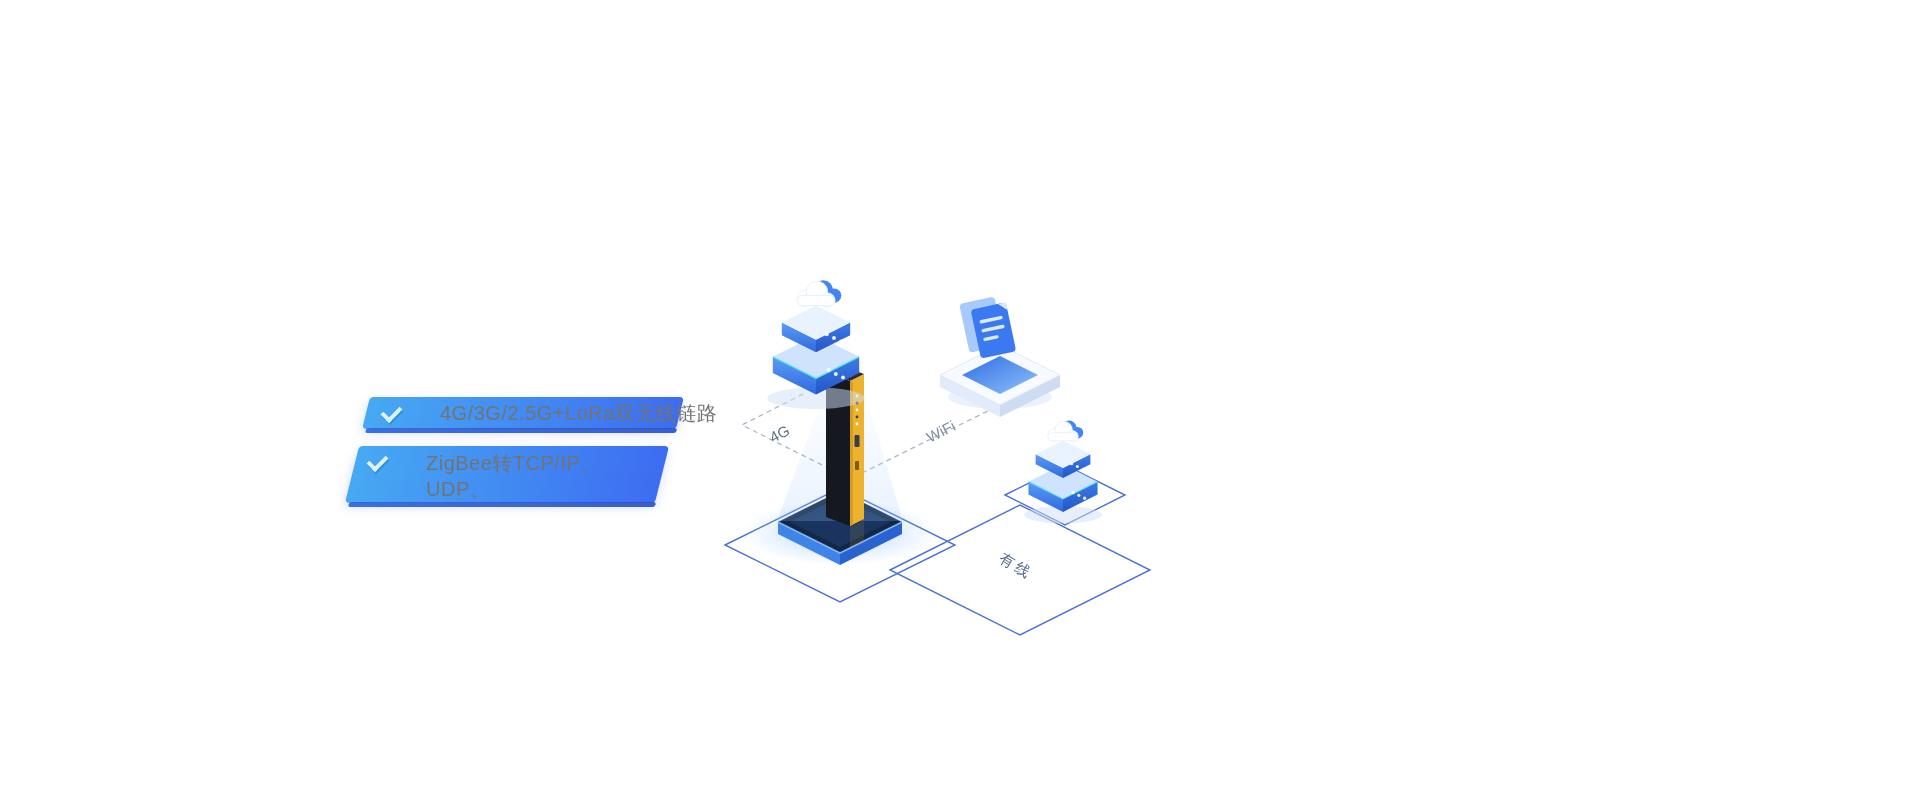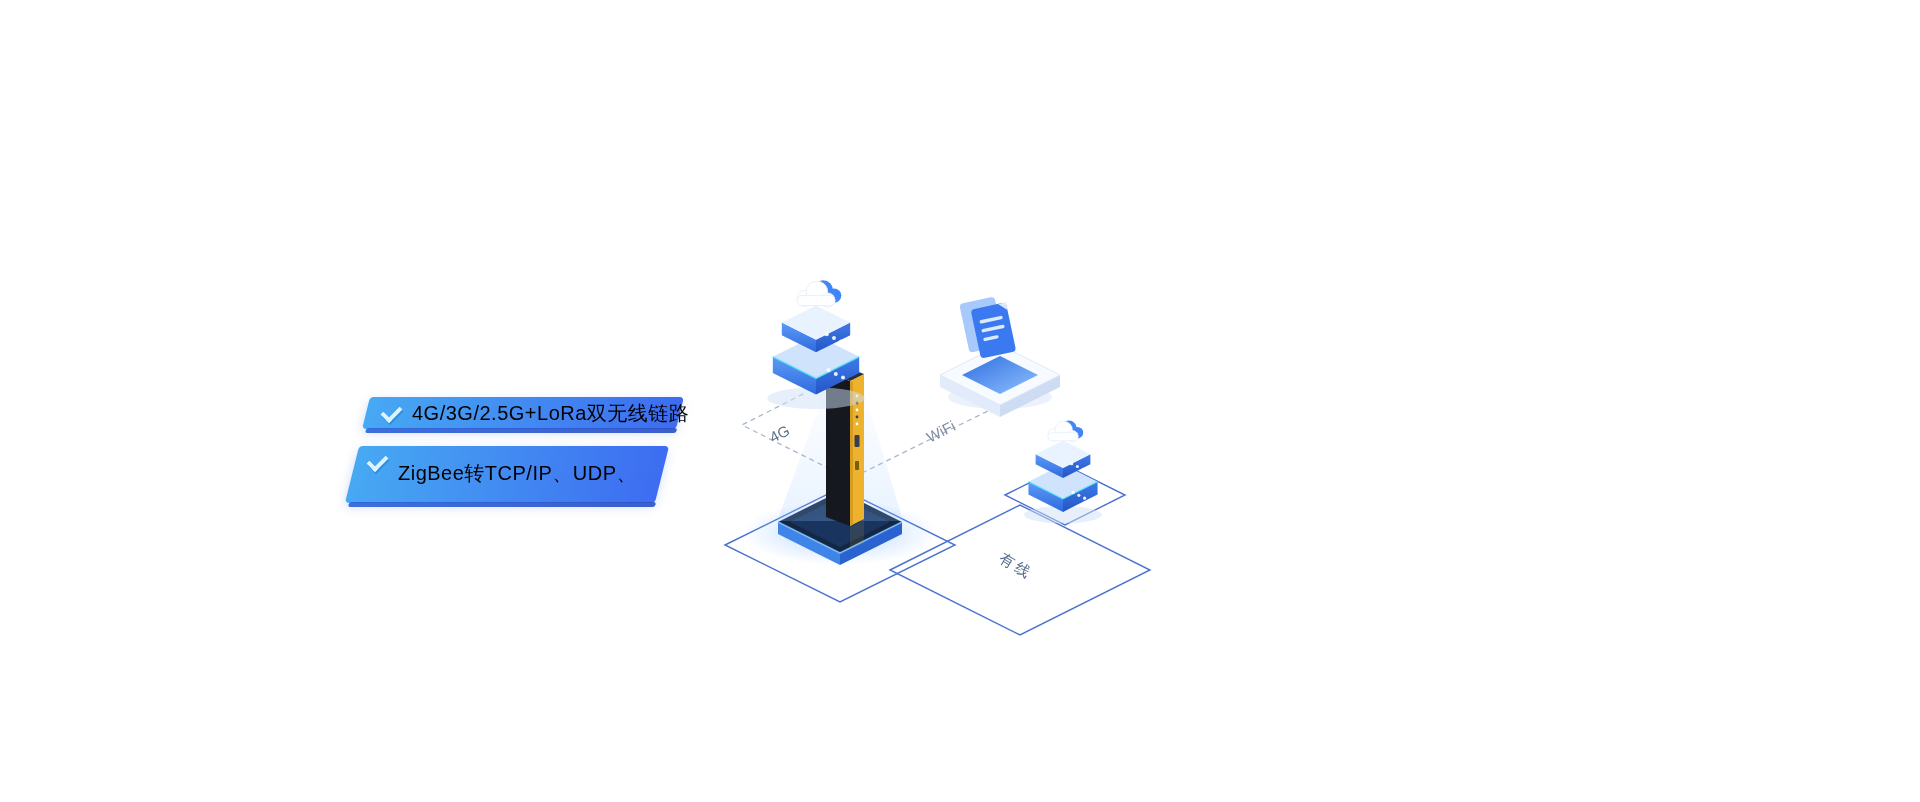--- a/index.html
+++ b/index.html
@@ -3,42 +3,42 @@
 <meta charset="utf-8">
 <style>
   html,body{margin:0;padding:0;}
   body{
     width:1920px;height:802px;background:#ffffff;overflow:hidden;
     font-family:"Liberation Sans",sans-serif;
   }
   .page{position:relative;width:1920px;height:802px;background:#ffffff;}
 
   
-  .banner{position:absolute;display:flex;align-items:center;color:#000000;}
+  .banner{position:absolute;display:flex;align-items:center;color:#737373;gap:28px;}
   .banner-bg{
     position:absolute;inset:0;
     transform:skewX(-14deg);
     background:linear-gradient(90deg,#47a9f3 0%,#3d6cf1 100%);
     border-radius:4px;
     box-shadow:0 4px 10px rgba(50,100,220,.22);
   }
   .banner-bg::after{
     content:"";position:absolute;left:4px;right:-1px;bottom:-4px;height:5px;
     background:linear-gradient(90deg,#2f64da,#2d53c6);
     border-radius:3px;opacity:.92;
   }
   .banner .check{position:relative;z-index:1;flex:none;width:26px;height:26px;margin:0 8px 0 12px;}
   .ck{position:absolute;width:15px;height:8px;border-left:4px solid;border-bottom:4px solid;transform:rotate(-45deg);}
   .ck-under{left:5px;top:8px;border-color:#2e8fdc;}
   .ck-over{left:4px;top:6px;border-color:#dcf4ff;}
   .banner-text{position:relative;z-index:1;font-size:20px;letter-spacing:.5px;white-space:nowrap;}
   .banner-1{left:366px;top:397px;width:314px;height:32px;}
   .banner-2{left:352px;top:446px;width:310px;height:57px;align-items:flex-start;}
   .banner-2 .check{margin-top:3px;}
-  .banner-lines{position:relative;z-index:1;display:flex;flex-direction:column;font-size:20px;line-height:26px;padding-top:14px;letter-spacing:.5px;}
+  .banner-lines{position:relative;z-index:1;display:flex;flex-direction:column;font-size:20px;line-height:26px;padding-top:4px;letter-spacing:.5px;}
 
   
   .illustration{position:absolute;left:690px;top:265px;width:500px;height:390px;}
   .illustration svg{display:block;}
   .illustration text{font-family:"Liberation Sans",sans-serif;}
 </style>
 </head>
 <body>
 
 <div class="page">

